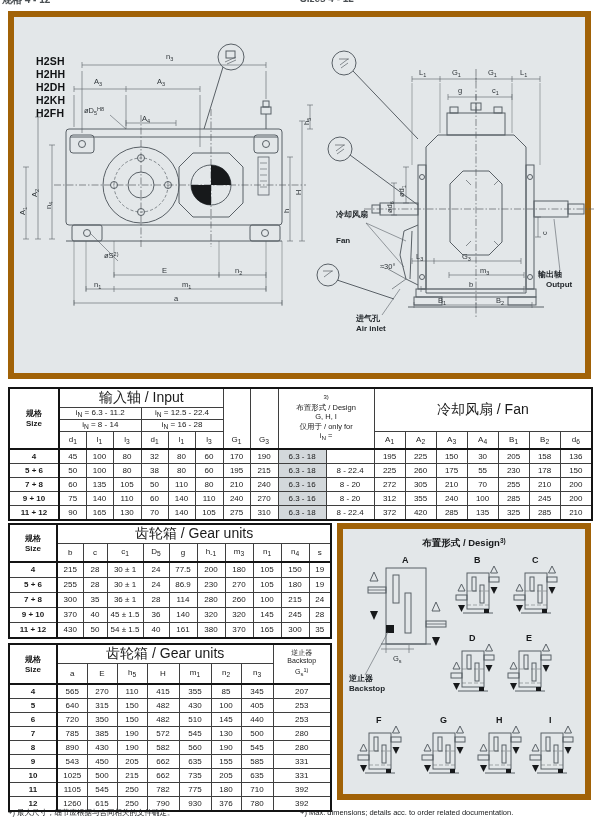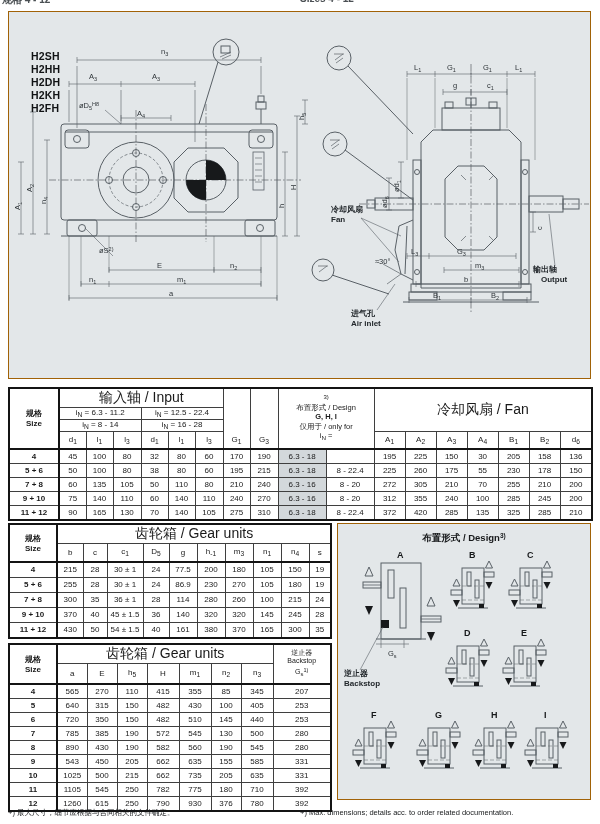--- a/index.html
+++ b/index.html
@@ -1,18 +1,18 @@
 <!DOCTYPE html>
 <html><head>
 <meta charset="utf-8">
 <style>
   html,body{margin:0;padding:0}
   body{width:600px;height:824px;position:relative;background:#fff;color:#1a1a1a;
        font-family:"Liberation Sans","DejaVu Sans",sans-serif;overflow:hidden}
-  .panel{position:absolute;background:#e3e7e9;border:1px solid #a16207;box-sizing:border-box}
+  .panel{position:absolute;background:#e3e7e9;border:6px solid #a16207;box-sizing:border-box}
   #panel1{left:8px;top:11px;width:583px;height:368px}
   #designPanel{left:337px;top:523px;width:254px;height:277px}
   svg{position:absolute;left:0;top:0}
   .topstrip{position:absolute;left:0;top:0;width:100%;height:8px;overflow:hidden}
   .topstrip span{position:absolute;top:-7px;font-size:10px;font-weight:bold;color:#4a4f53}
   .models{position:absolute;left:22px;top:38px;font-size:10.5px;font-weight:bold;
           line-height:13px;color:#101214;letter-spacing:.2px}
   .dim{position:absolute;font-size:7.5px;line-height:1;color:#2e3438;white-space:nowrap}
   .dim sub,.dim sup,.cellnote sub{font-size:5.5px}
   .rot{transform:rotate(-90deg);transform-origin:0 0}
@@ -31,21 +31,21 @@
   #t3{left:8px;top:643px;width:322px}
   #t1 tbody td{height:13px;line-height:13px}
   #t2 tbody td{height:14px;line-height:14px}
   #t3 tbody td{height:13px;line-height:13px}
   td.sz,th.sz{font-weight:bold;border-right:2px solid #141414}
   td.shade{background:#d3d8db}
   .grp{font-size:14px}
   .bot{vertical-align:bottom;padding-bottom:2px}
   .designhead{font-size:7.5px;line-height:9.5px}
   .designhead .sup3{font-size:6px;display:block}
-  .designhead .ghi{font-weight:bold}
+  .designhead .ghi{font-weight:normal}
   .foot{position:absolute;top:808px;font-size:7.5px;color:#17191b}
   sub{vertical-align:-0.35em} sup{vertical-align:0.45em;font-size:5.5px}
 </style>
 </head>
 <body>
 
 <div class="topstrip">
   <span style="left:2px">规格 4 - 12</span>
   <span style="left:300px">Sizes 4 - 12</span>
 </div>
@@ -227,21 +227,21 @@
   <span class="dim rot" style="left:527px;top:218px">c</span>
   <span class="dim" style="left:402px;top:236px">L<sub>3</sub></span>
   <span class="dim" style="left:448px;top:236px">G<sub>3</sub></span>
   <span class="dim" style="left:466px;top:250px">m<sub>3</sub></span>
   <span class="dim" style="left:455px;top:264px">b</span>
   <span class="dim" style="left:424px;top:280px">B<sub>1</sub></span>
   <span class="dim" style="left:482px;top:280px">B<sub>2</sub></span>
   <span class="dim" style="left:366px;top:246px">≈30°</span>
 
   <span class="zh" style="position:absolute;left:322px;top:192px">冷却风扇</span>
-  <span class="zh" style="position:absolute;left:322px;top:203px">Fan</span>
+  <span class="zh" style="position:absolute;left:322px;top:219px">Fan</span>
   <span class="zh" style="position:absolute;left:342px;top:296px">进气孔</span>
   <span class="zh" style="position:absolute;left:342px;top:307px">Air inlet</span>
   <span class="zh" style="position:absolute;left:524px;top:252px">输出轴</span>
   <span class="zh" style="position:absolute;left:532px;top:263px">Output</span>
 </div>
 
 <table id="t1">
   <colgroup>
     <col style="width:50px">
       <col style="width:27px">

